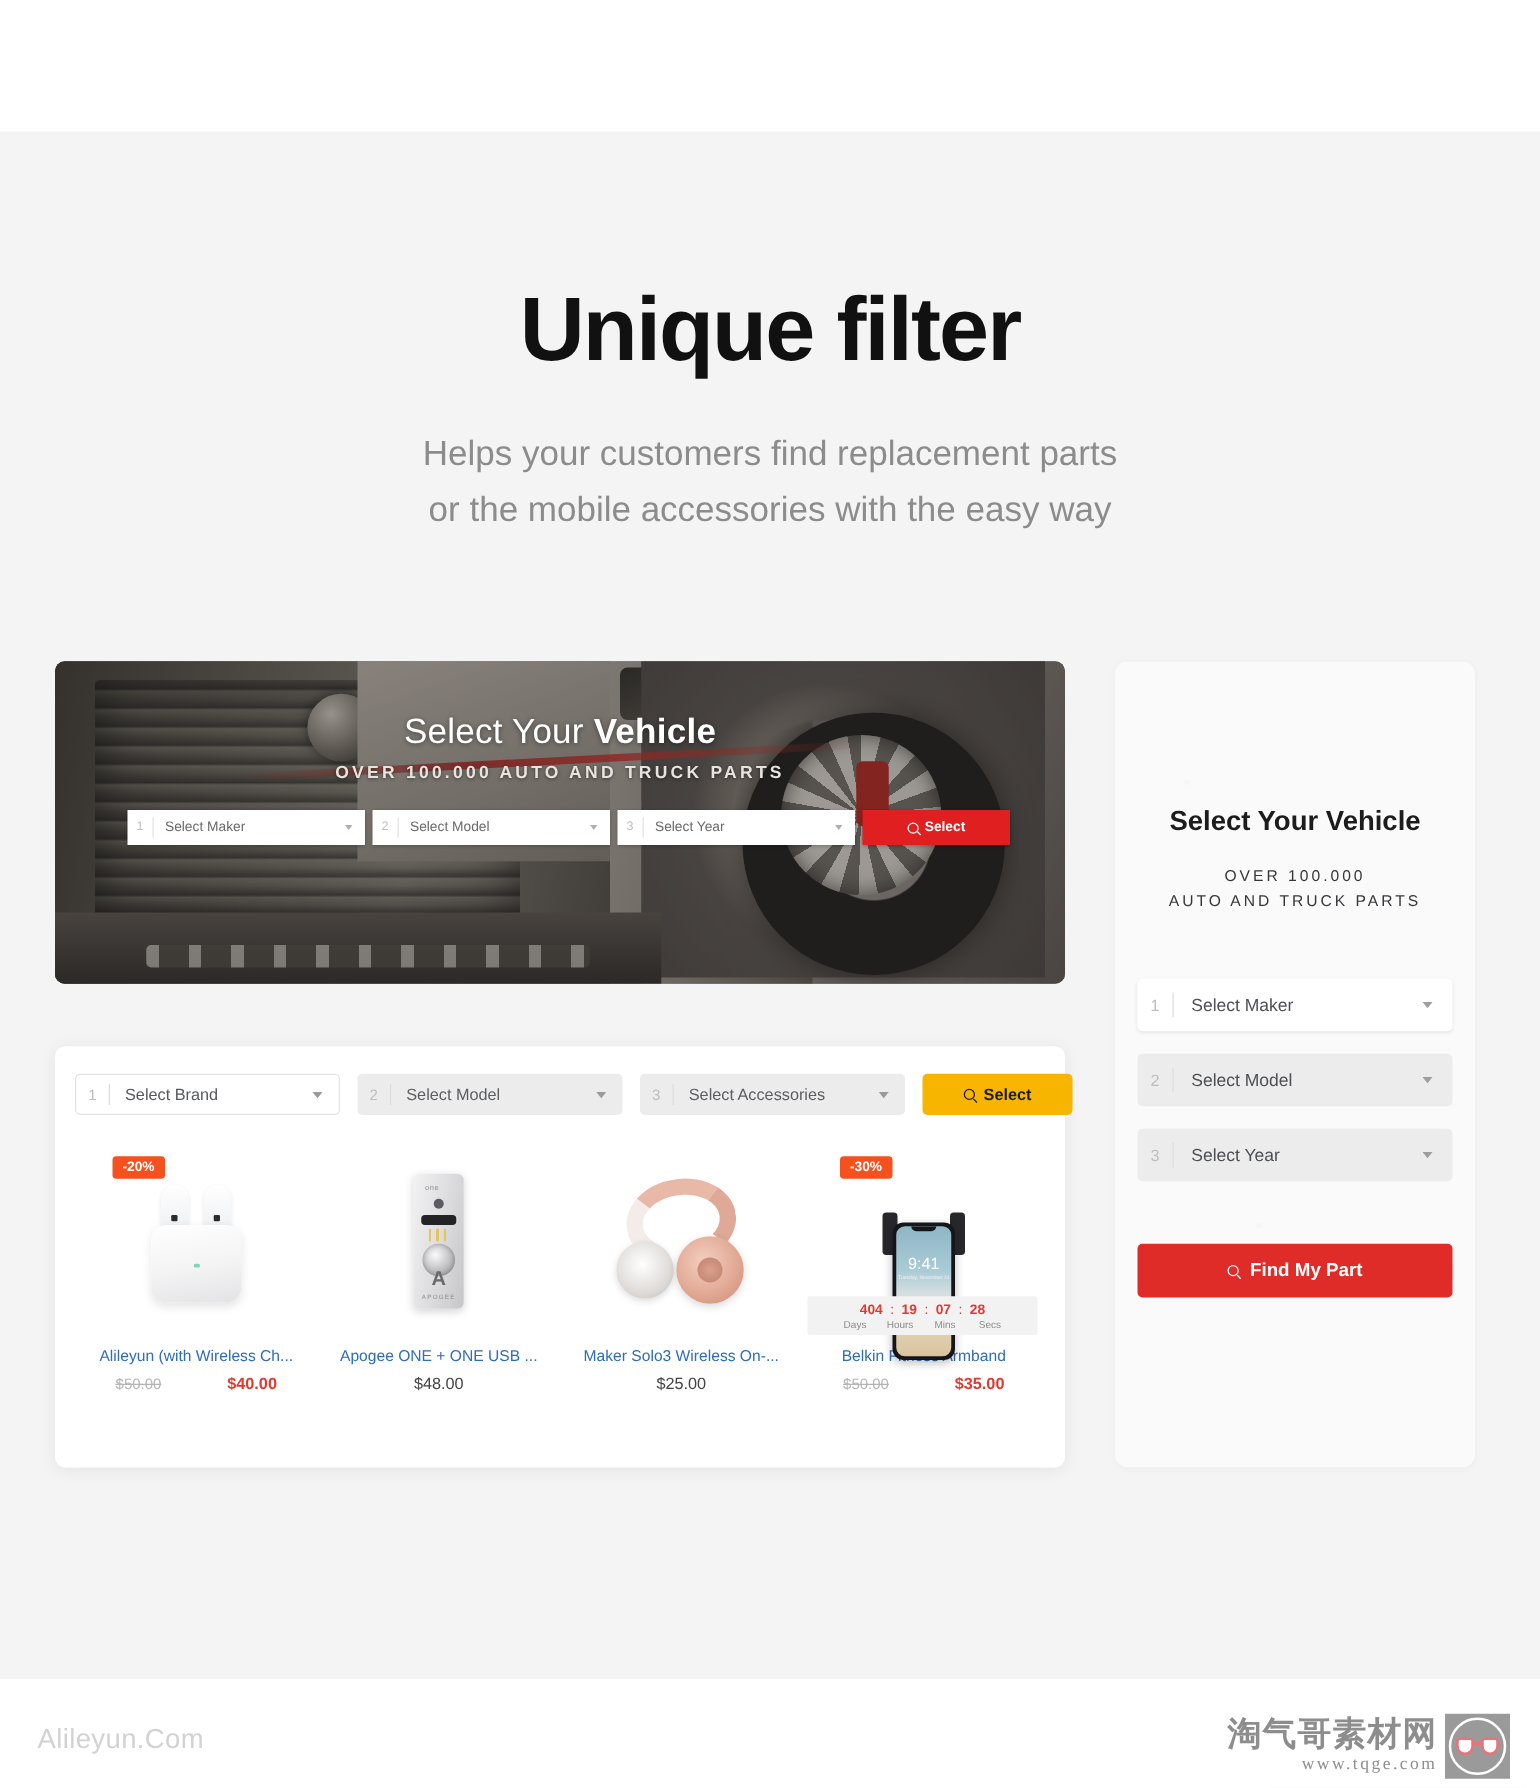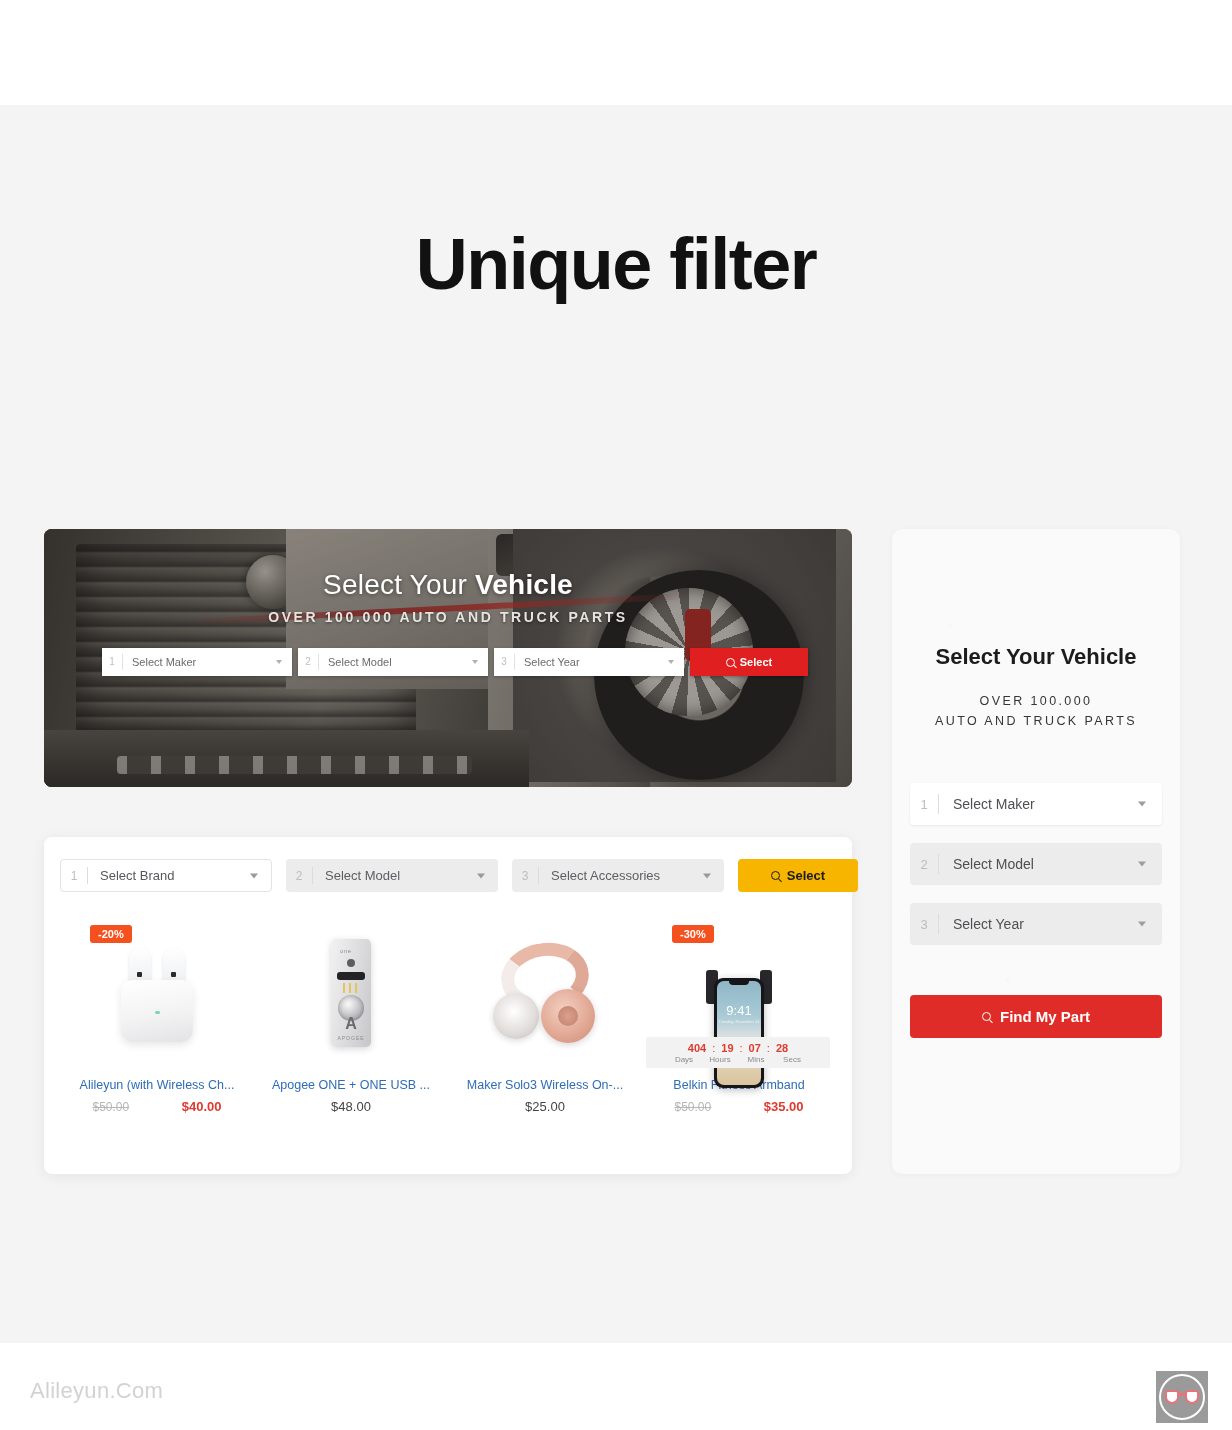--- a/index.html
+++ b/index.html
@@ -375,20 +375,24 @@
   .glasses .bridge { position:absolute; left:13px; top:3px; width:8px;height:2.6px;background:#e8737a;}
 </style>
 </head>
 <body>
 
 <div class="page">
 
   <div class="gray-band"></div>
 
   <h1 class="headline">Unique filter</h1>
+  <div class="subhead">
+    <span>Helps your customers find replacement parts</span>
+    <span>or the mobile accessories with the easy way</span>
+  </div>
 
   <div class="left-col">
 
     <div class="hero">
       <div class="hero-photo">
         <div class="sky"></div>
         <div class="truck-body"></div>
         <div class="grille"></div>
         <div class="emblem"></div>
         <div class="hood"></div>
@@ -579,20 +583,24 @@
     </div>
 
     <div class="sp-btn">
       <span class="mag"></span>
       <span>Find My Part</span>
     </div>
   </div>
 
   <div class="wm-left">Alileyun.Com</div>
   <div class="wm-right">
+    <div class="wm-cn">
+      <div class="cn">淘气哥素材网</div>
+      <div class="url">www.tqge.com</div>
+    </div>
     <div class="wm-box">
       <div class="wm-circle">
         <div class="glasses">
           <div class="lens l"></div>
             <div class="lens r"></div>
             <div class="bridge"></div>
         </div>
       </div>
     </div>
   </div>

